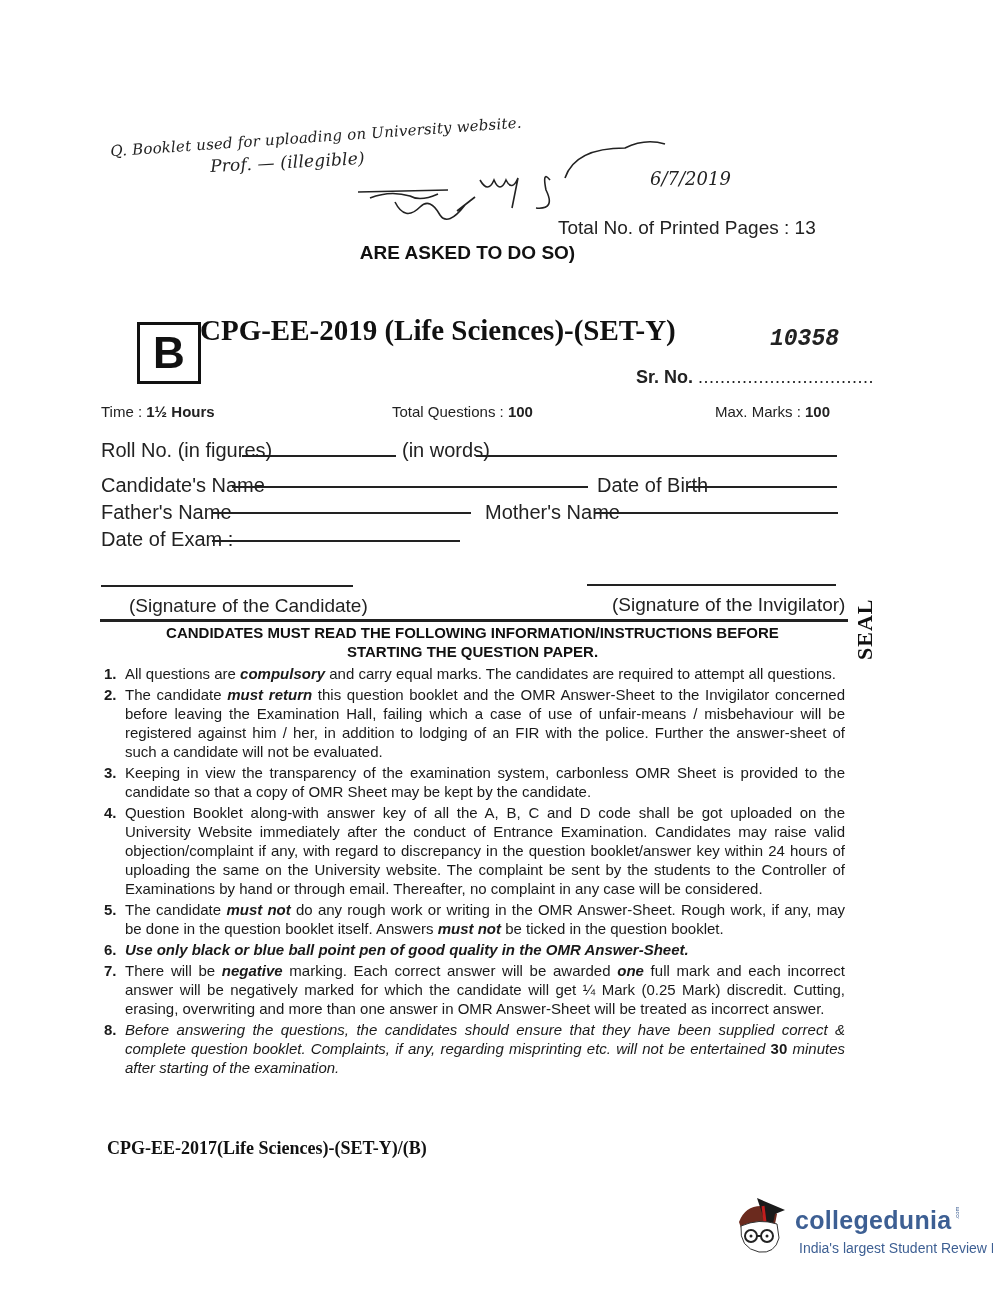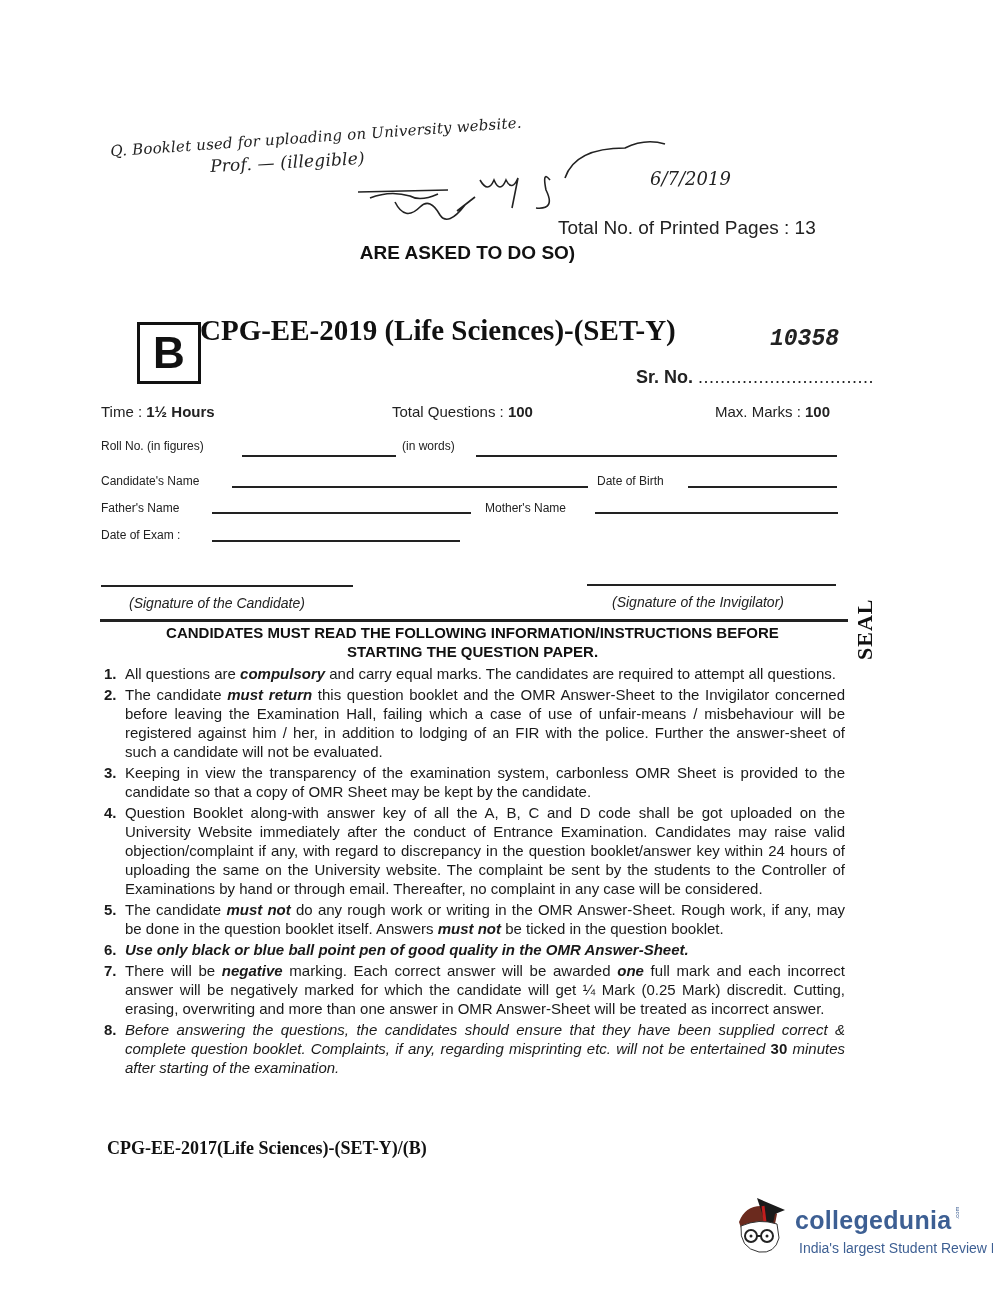--- a/index.html
+++ b/index.html
@@ -27,24 +27,24 @@
       font-weight: bold; font-size: 44px; color: #111; box-sizing: border-box;
     }
     .serial {
       left: 770px; top: 326px; font-family: "Liberation Mono", monospace;
       font-weight: bold; font-size: 23px; font-style: italic; color: #222;
     }
     .srno { left: 636px; top: 367px; font-size: 18px; font-weight: bold; color: #222; }
     .srno .dots { font-weight: normal; letter-spacing: 0.5px; }
     .meta { top: 403px; font-size: 15px; color: #222; }
     .meta b { font-weight: bold; }
-    .field-label { font-size: 12px; color: #222; white-space: nowrap; }
+    .field-label { font-size: 20px; color: #222; white-space: nowrap; }
     .line { position: absolute; height: 1.5px; background: #222; }
     .sigline { position: absolute; height: 2px; background: #222; }
-    .siglabel { font-size: 14px; color: #222; font-style: italic; }
+    .siglabel { font-size: 19px; color: #222; }
     .rule { position: absolute; left: 100px; width: 748px; top: 619px; height: 2.5px; background: #222; }
     .instr-head {
       left: 100px; width: 745px; top: 623px; text-align: center;
       font-weight: bold; font-size: 15px; line-height: 19px; color: #111;
     }
     .seal {
       left: 852px; top: 596px; font-family: "Liberation Serif", serif;
       font-weight: bold; font-size: 22px; color: #111;
       transform: rotate(-90deg); transform-origin: left top;
       top: 660px; letter-spacing: 1px;

